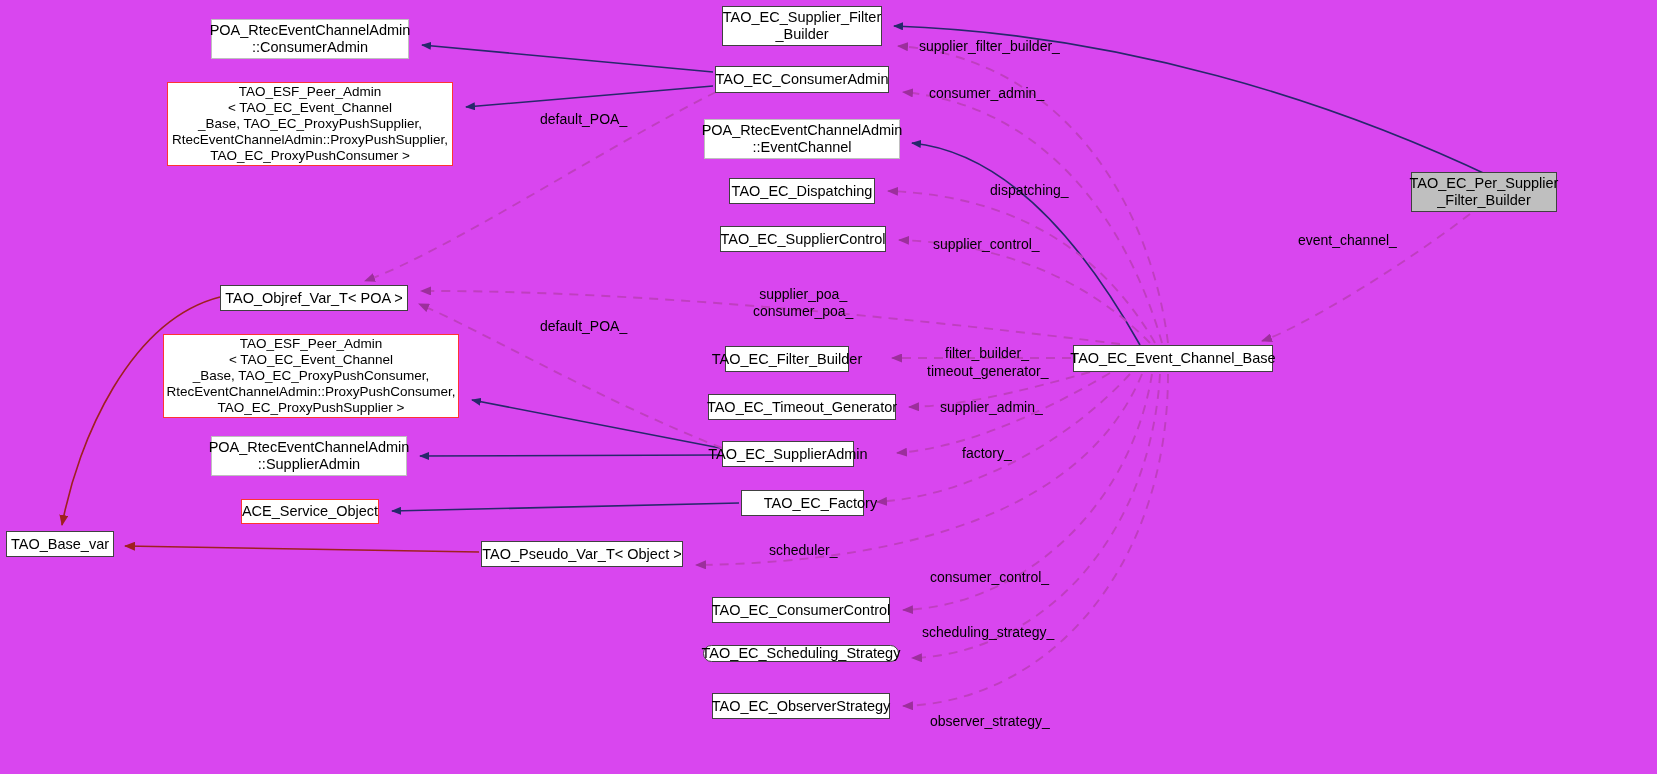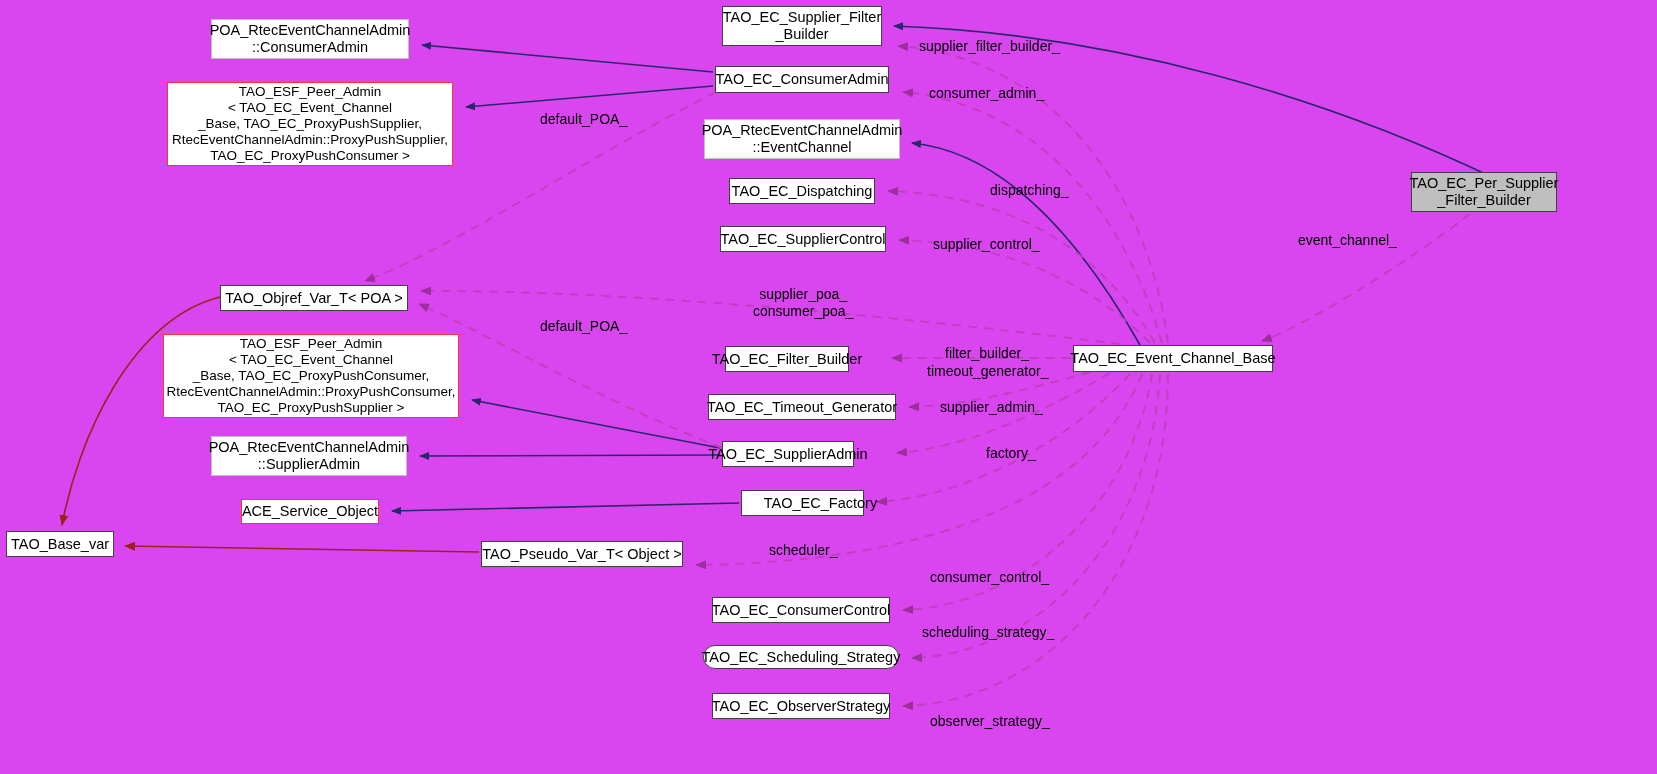--- a/index.html
+++ b/index.html
@@ -187,21 +187,21 @@
   <div class="node redline" style="left:241px; top:499px; width:138px; height:25px;">ACE_Service_Object</div>
 
   <div class="node solid" style="left:741px; top:490px; width:123px; height:26px;padding-left:40px;">TAO_EC_Factory</div>
 
   <div class="node solid" style="left:6px; top:531px; width:108px; height:26px;">TAO_Base_var</div>
 
   <div class="node solid" style="left:481px; top:541px; width:202px; height:26px;">TAO_Pseudo_Var_T&lt; Object &gt;</div>
 
   <div class="node solid" style="left:712px; top:597px; width:178px; height:26px;">TAO_EC_ConsumerControl</div>
 
-  <div class="node solid" style="left:703px; top:645px; width:196px; height:24px;border-radius:12px;">TAO_EC_Scheduling_Strategy</div>
+  <div class="node solid" style="left:703px; top:645px; width:196px; height:17px;border-radius:12px;">TAO_EC_Scheduling_Strategy</div>
 
   <div class="node solid" style="left:712px; top:693px; width:178px; height:26px;">TAO_EC_ObserverStrategy</div>
 
   <div class="edge-label" style="left:919px; top:38px;">supplier_filter_builder_</div>
 
   <div class="edge-label" style="left:929px; top:85px;">consumer_admin_</div>
 
   <div class="edge-label" style="left:540px; top:111px;">default_POA_</div>
 
   <div class="edge-label" style="left:946px; top:182px;margin-left:44px;">dispatching_</div>
@@ -214,21 +214,21 @@
 consumer_poa_</div>
 
   <div class="edge-label" style="left:540px; top:318px;">default_POA_</div>
 
   <div class="edge-label" style="left:945px; top:345px;">filter_builder_</div>
 
   <div class="edge-label" style="left:927px; top:363px;">timeout_generator_</div>
 
   <div class="edge-label" style="left:940px; top:399px;">supplier_admin_</div>
 
-  <div class="edge-label" style="left:962px; top:445px;margin-left:24px;">factory_</div>
+  <div class="edge-label" style="left:962px; top:445px;">factory_</div>
 
   <div class="edge-label" style="left:769px; top:542px;">scheduler_</div>
 
   <div class="edge-label" style="left:930px; top:569px;">consumer_control_</div>
 
   <div class="edge-label" style="left:922px; top:624px;">scheduling_strategy_</div>
 
   <div class="edge-label" style="left:930px; top:677px;margin-top:36px;">observer_strategy_</div>
 
 </div>

